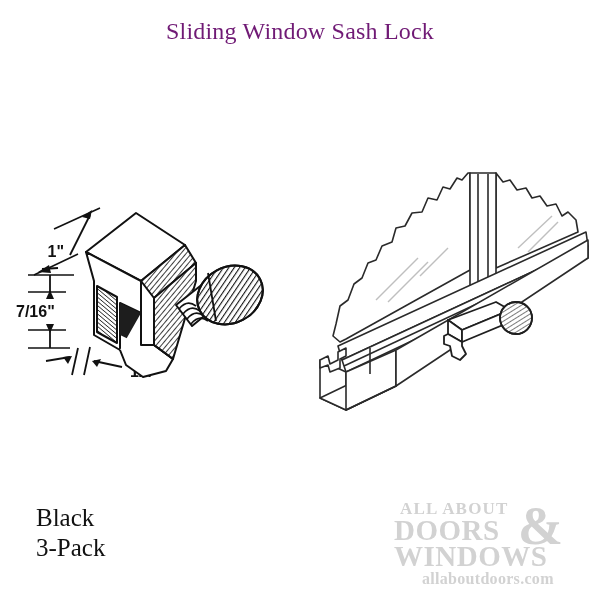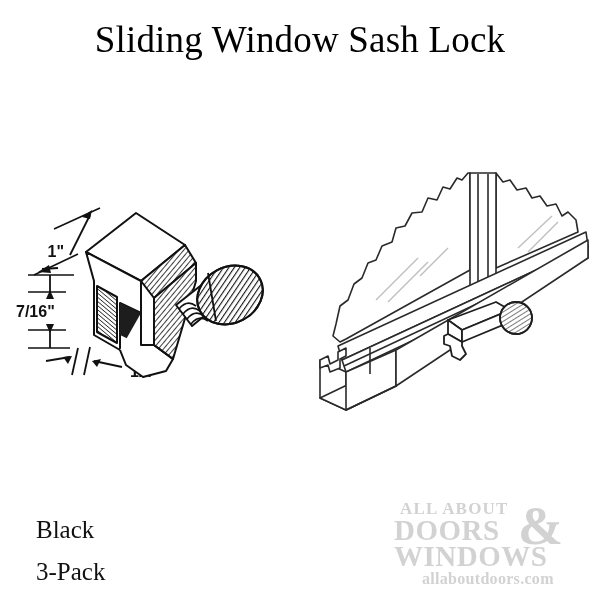--- a/index.html
+++ b/index.html
@@ -15,23 +15,23 @@
     overflow: hidden;
     font-family: "Liberation Serif", serif;
   }
   #page-title {
     position: absolute;
     left: 0;
     top: 18px;
     width: 600px;
     text-align: center;
     font-family: "Liberation Serif", serif;
-    font-size: 37px;
+    font-size: 24px;
     font-weight: 400;
-    color: #000000;
+    color: #701a75;
     letter-spacing: 0.2px;
     white-space: nowrap;
   }
   .drawing {
     position: absolute;
   }
   #drawing-exploded {
     left: 8px;
     top: 185px;
     width: 290px;
@@ -45,21 +45,21 @@
   }
   .variant-block {
     position: absolute;
     left: 36px;
     top: 503px;
     font-family: "Liberation Serif", serif;
     font-size: 25px;
     line-height: 30px;
     color: #111111;
   }
-  .variant-line { display: block; white-space: nowrap; margin-top: 12px; }
+  .variant-line { display: block; white-space: nowrap; }
 
   #brand-logo {
     position: absolute;
     left: 392px;
     top: 496px;
     width: 200px;
     height: 92px;
   }
   .dim-label {
     font-family: "Liberation Sans", sans-serif;

